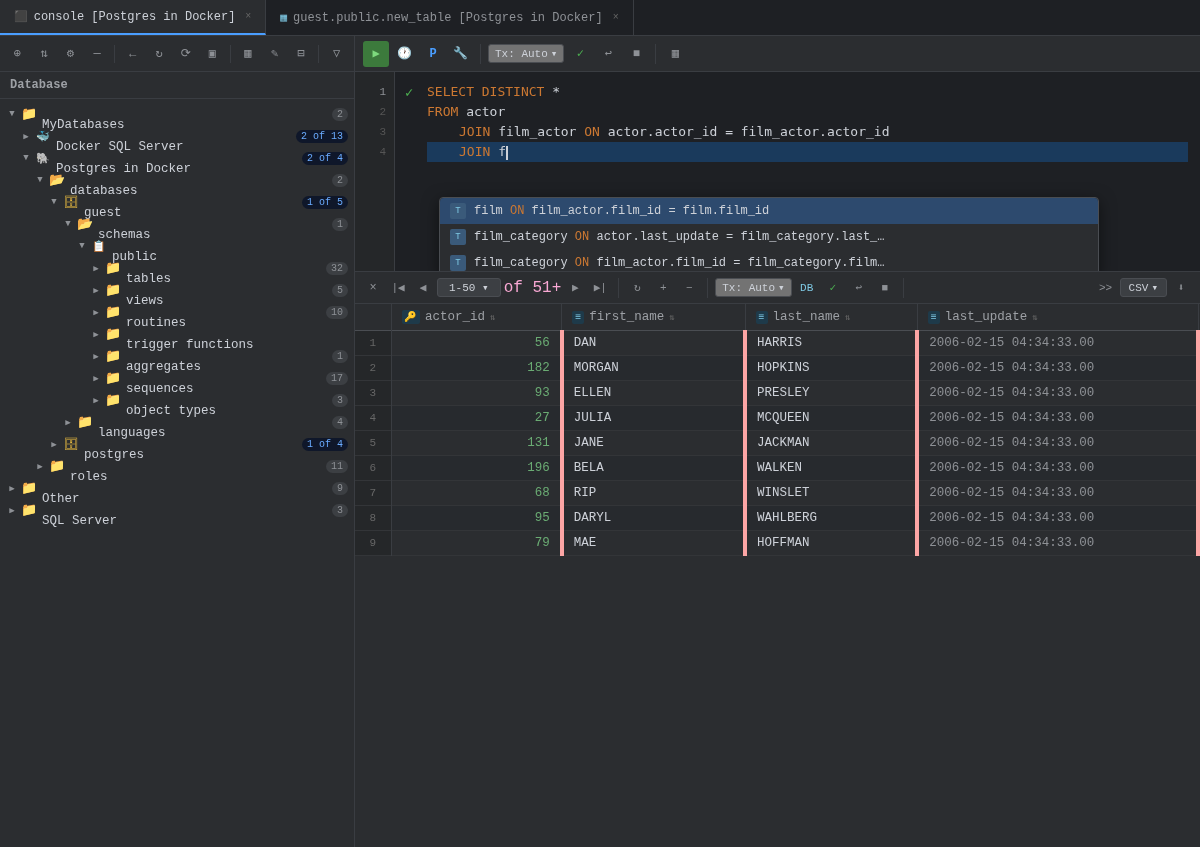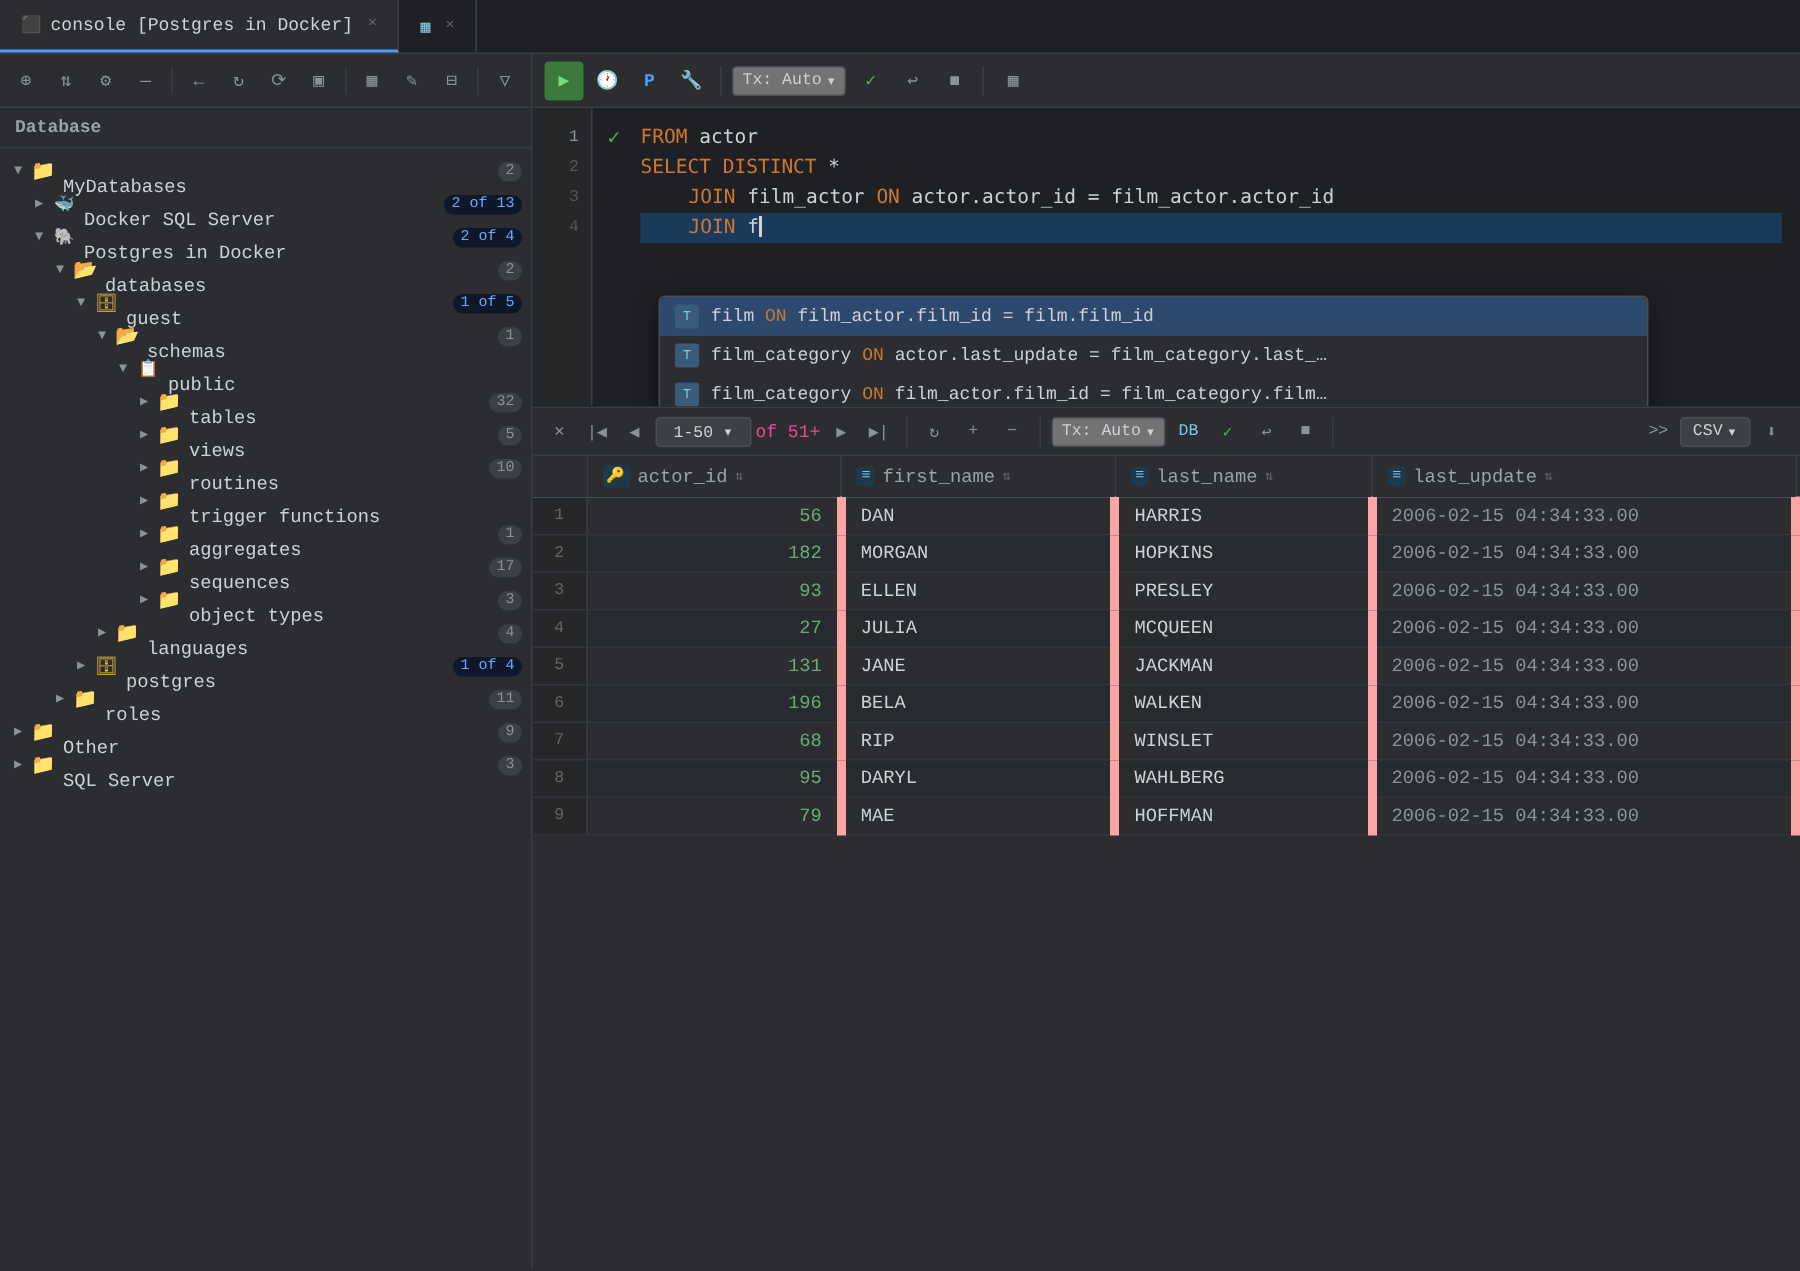--- a/index.html
+++ b/index.html
@@ -351,21 +351,21 @@
       font-size: 11px;
     }
     .page-select {
       background: #3c3f43;
       border: 1px solid #4a4d52;
       color: #cdd1d8;
       padding: 2px 11px;
       border-radius: 3px;
       font-size: 11px;
     }
-    .page-count { color: #ec4899; font-size: 12px; }
+    .page-count { color: #f9a8d4; font-size: 16px; }
     .results-actions {
       display: flex;
       align-items: center;
       gap: 3px;
       margin-left: auto;
     }
     .csv-btn {
       background: #3c3f43;
       border: 1px solid #4a4d52;
       color: #cdd1d8;
@@ -421,21 +421,21 @@
       border-radius: 2px;
     }
     th .sort-icon { color: #666; font-size: 9px; }
 
     tbody tr {
       border-bottom: 1px solid #333538;
     }
     tbody tr:nth-child(even) { background: #272a2e; }
     td {
       padding: 5px 10px;
-      border-right: 6px solid #fca5a5;
+      border-right: 4px solid #fca5a5;
       white-space: nowrap;
     }
     td.row-num {
       color: #666;
       text-align: center;
       width: 32px;
       background: #252729;
       border-right: 1px solid #3a3d42;
       font-size: 11px;
     }
@@ -464,20 +464,21 @@
 <body>
 
 <div class="tab-bar">
   <div class="tab active">
     <span class="tab-icon">⬛</span>
     <span>console [Postgres in Docker]</span>
     <span class="tab-close">×</span>
   </div>
   <div class="tab">
     <span class="tab-icon" style="color:#7ec8e3;">▦</span>
+    <span>guest.public.new_table [Postgres in Docker]</span>
     <span class="tab-close">×</span>
   </div>
 </div>
 
 <div class="main-layout">
 
   <div class="left-panel">
 
     <div class="left-toolbar">
       <div class="toolbar-btn" title="Add">⊕</div>
@@ -661,24 +662,24 @@
         <div class="line-num active">1</div>
         <div class="line-num">2</div>
         <div class="line-num">3</div>
         <div class="line-num">4</div>
       </div>
 
       <div class="sql-content">
         <span class="check-mark">✓</span>
 
         <div class="sql-line" style="margin-left: 20px;">
+          <span class="kw">SELECT DISTINCT</span>&nbsp;<span class="punct">*</span>
+        </div>
+        <div class="sql-line" style="margin-left: 20px;">
           <span class="kw">FROM</span>&nbsp;<span class="col-name">actor</span>
-        </div>
-        <div class="sql-line" style="margin-left: 20px;">
-          <span class="kw">SELECT DISTINCT</span>&nbsp;<span class="punct">*</span>
         </div>
         <div class="sql-line" style="margin-left: 20px; padding-left: 32px;">
           <span class="kw">JOIN</span>&nbsp;<span class="col-name">film_actor</span>&nbsp;<span class="kw">ON</span>&nbsp;<span class="col-name">actor.actor_id = film_actor.actor_id</span>
         </div>
         <div class="sql-line highlight-line" style="margin-left: 20px; padding-left: 32px;">
           <span class="kw">JOIN</span>&nbsp;<span class="col-name">f<span class="cursor-blink"></span></span>
         </div>
       </div>
 
       <div class="autocomplete">

